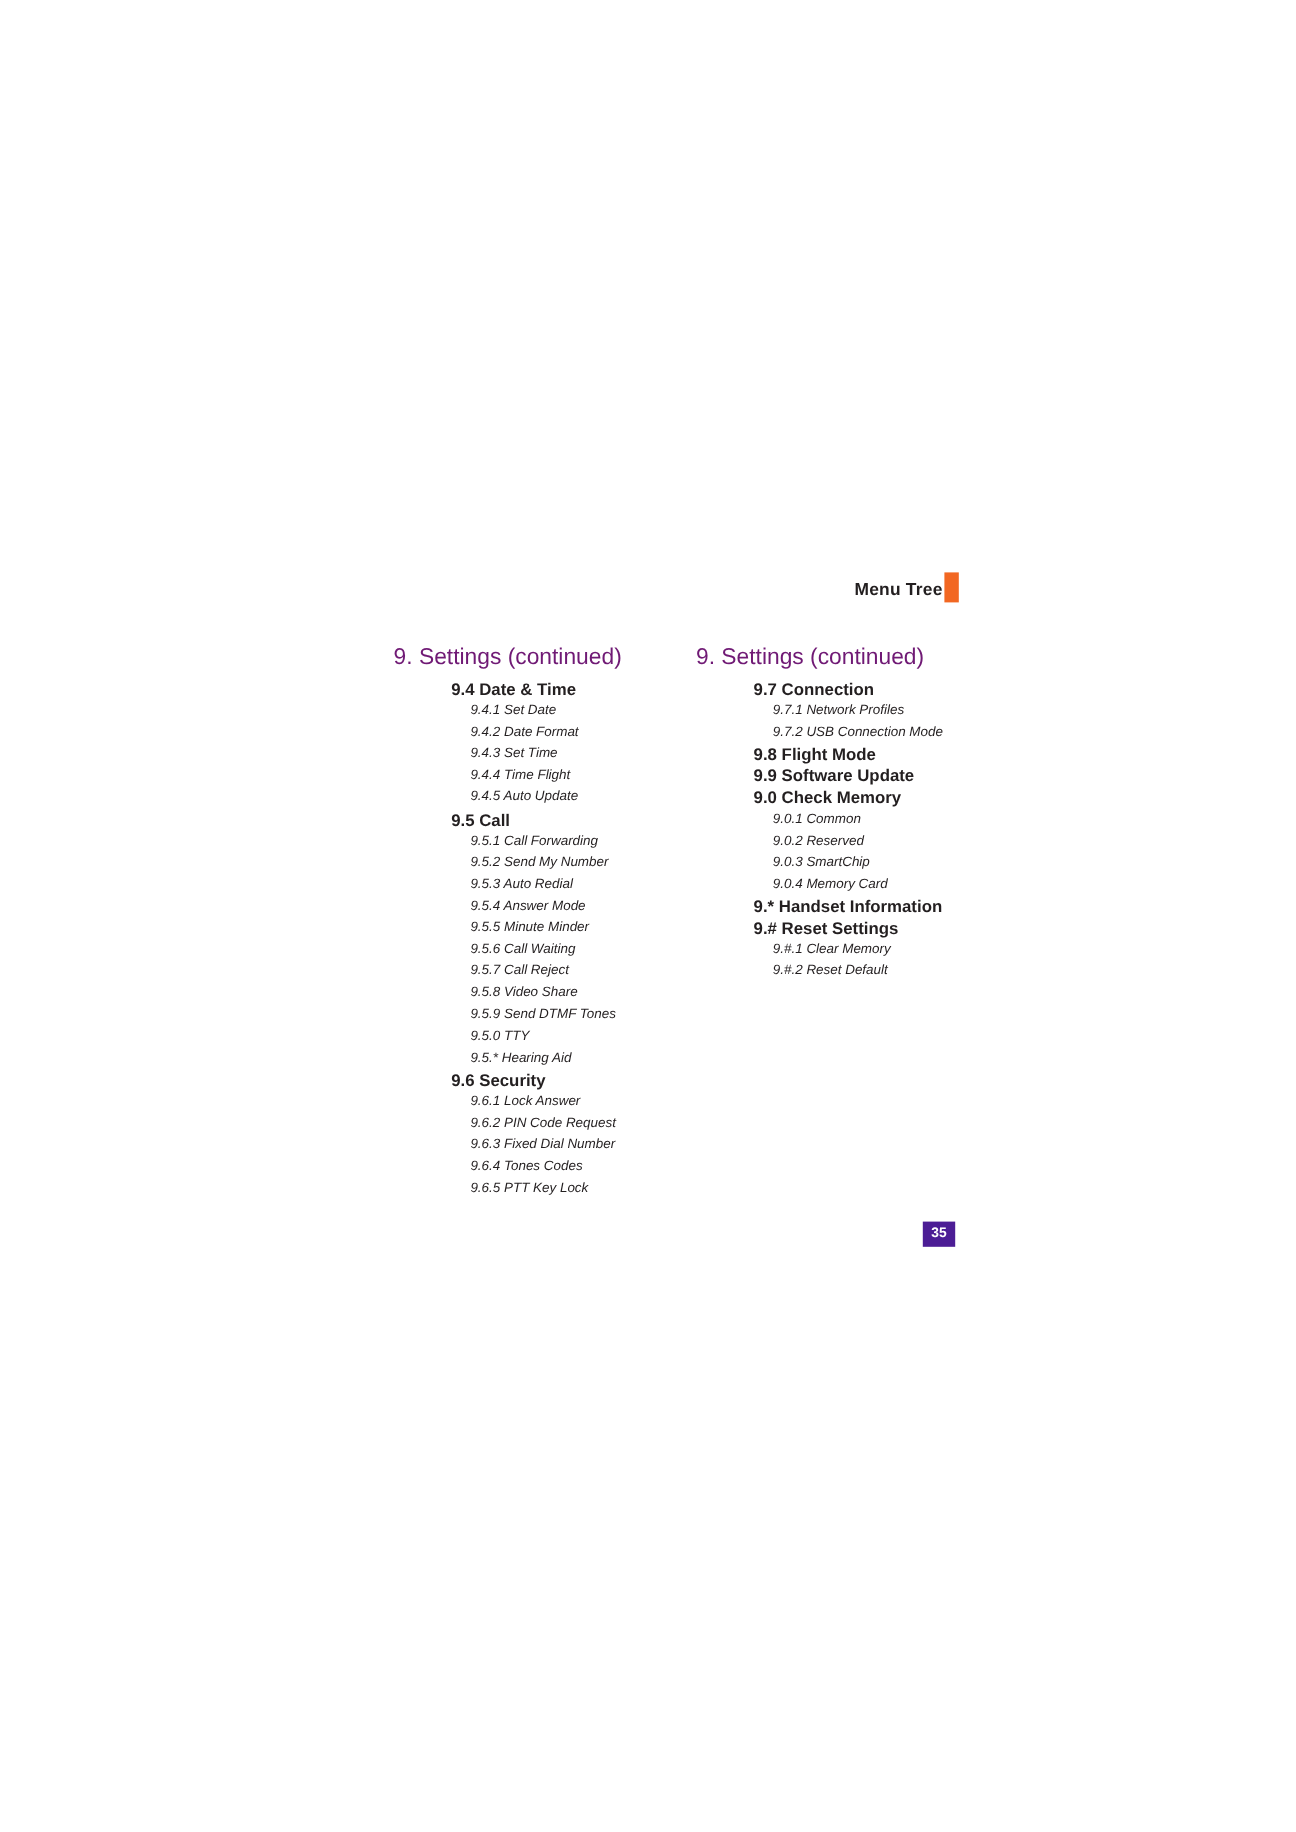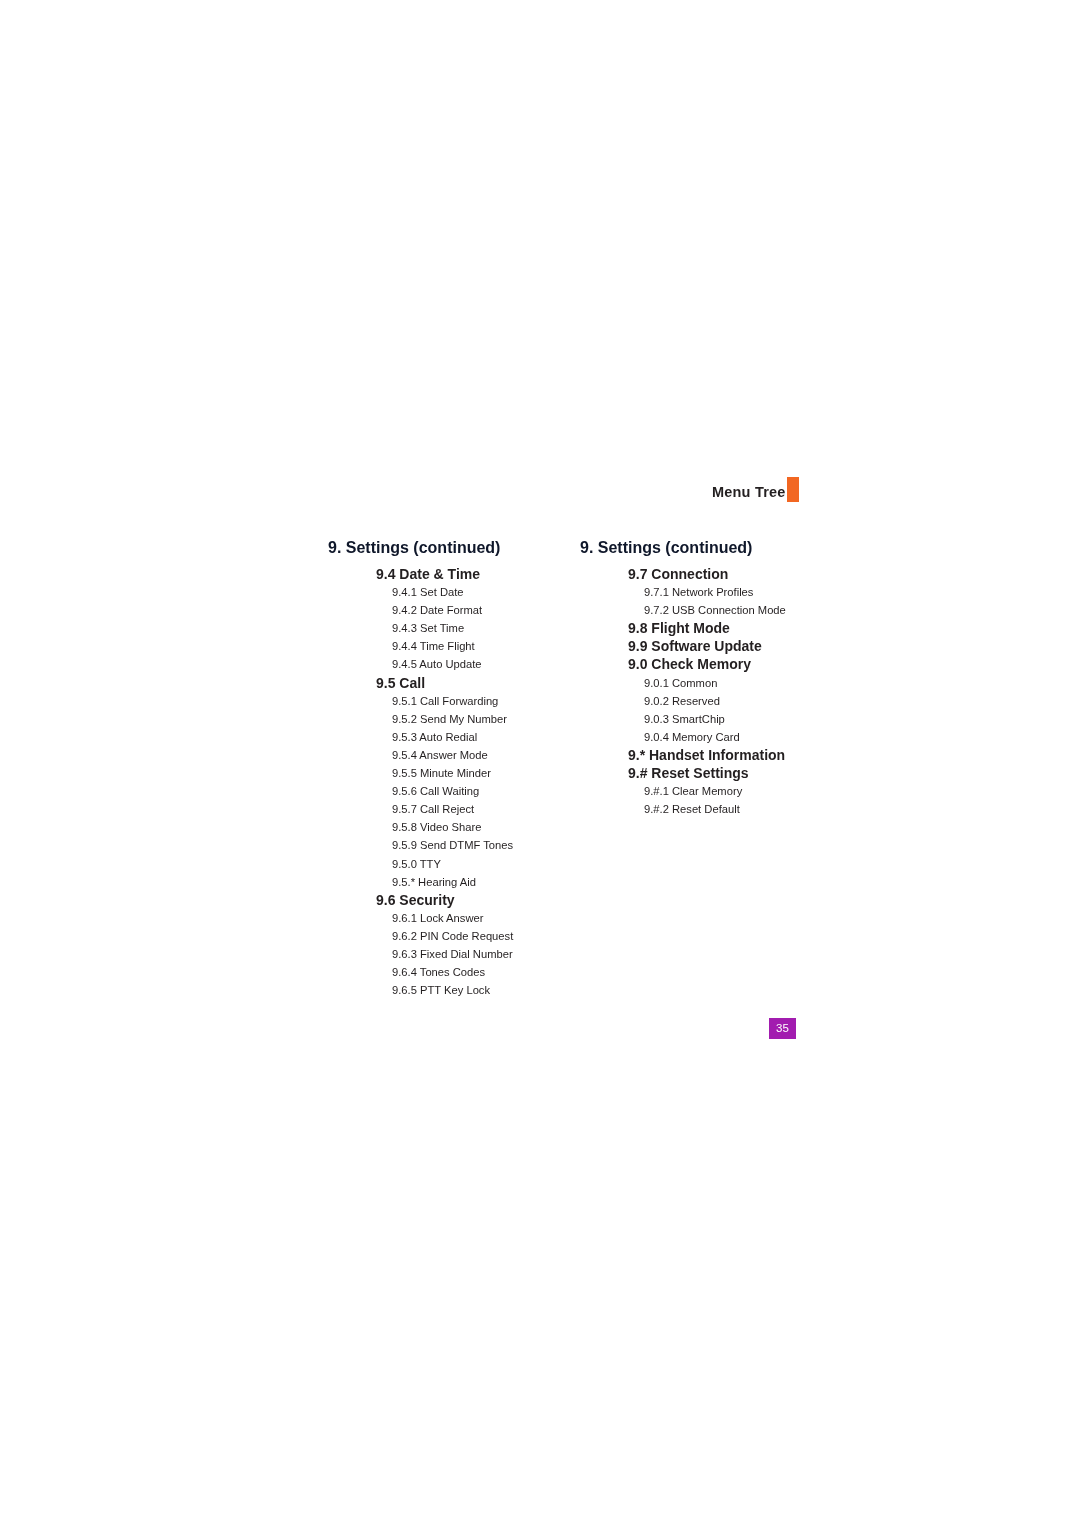--- a/index.html
+++ b/index.html
@@ -53,23 +53,23 @@
 
   
   .col {
     position: absolute;
     top: 540px;
   }
   .col-left  { left: 296px;  width: 250px; }
   .col-right { left: 548px;  width: 260px; }
 
   .col-title {
-    font-size: 16px;
-    font-weight: bold;
-    color: #0f172a;
+    font-size: 19px;
+    font-weight: normal;
+    color: #701a75;
     margin: 0 0 9px 0;
     line-height: 16px;
     white-space: nowrap;
   }
 
   ul.tree {
     list-style: none;
     margin: 0;
     padding: 0;
   }
@@ -81,33 +81,34 @@
     font-size: 14px;
     font-weight: bold;
     color: #231f20;
     padding-left: 48px;
   }
   li.lvl2 {
     font-size: 11.2px;
     font-weight: normal;
     color: #231f20;
     padding-left: 64px;
+    font-style: italic;
   }
 
   
   .page-num {
     position: absolute;
     left: 737px;
     top: 1018px;
     width: 27px;
     height: 21px;
-    background: #a21caf;
+    background: #4c1d95;
     color: #ffffff;
     font-size: 11.5px;
-    font-weight: normal;
+    font-weight: bold;
     line-height: 21px;
     text-align: center;
   }
 </style>
 </head>
 <body>
 
 <div class="page">
 
   <div class="header">

